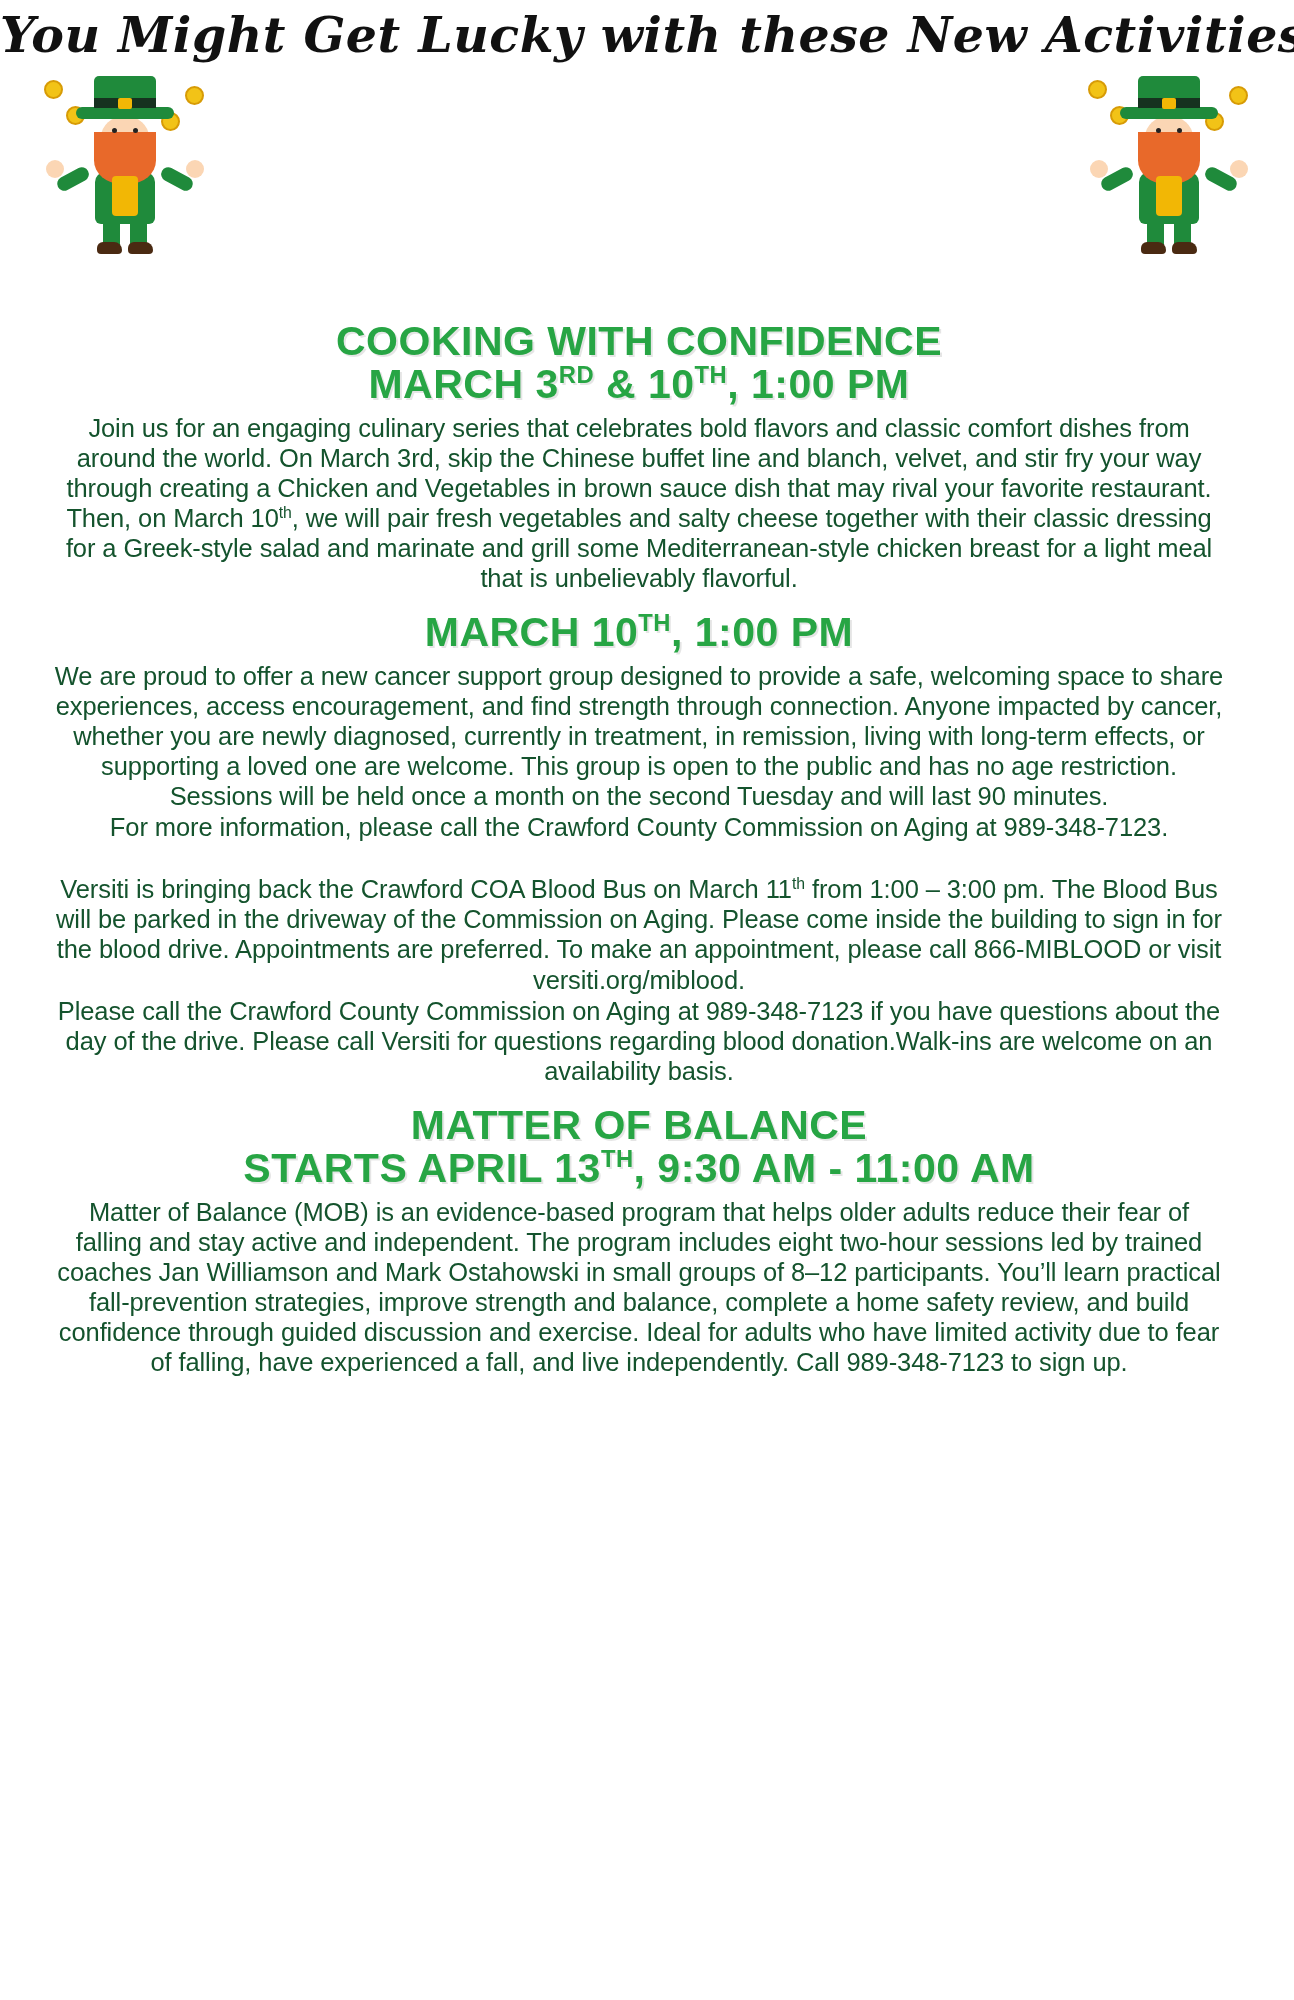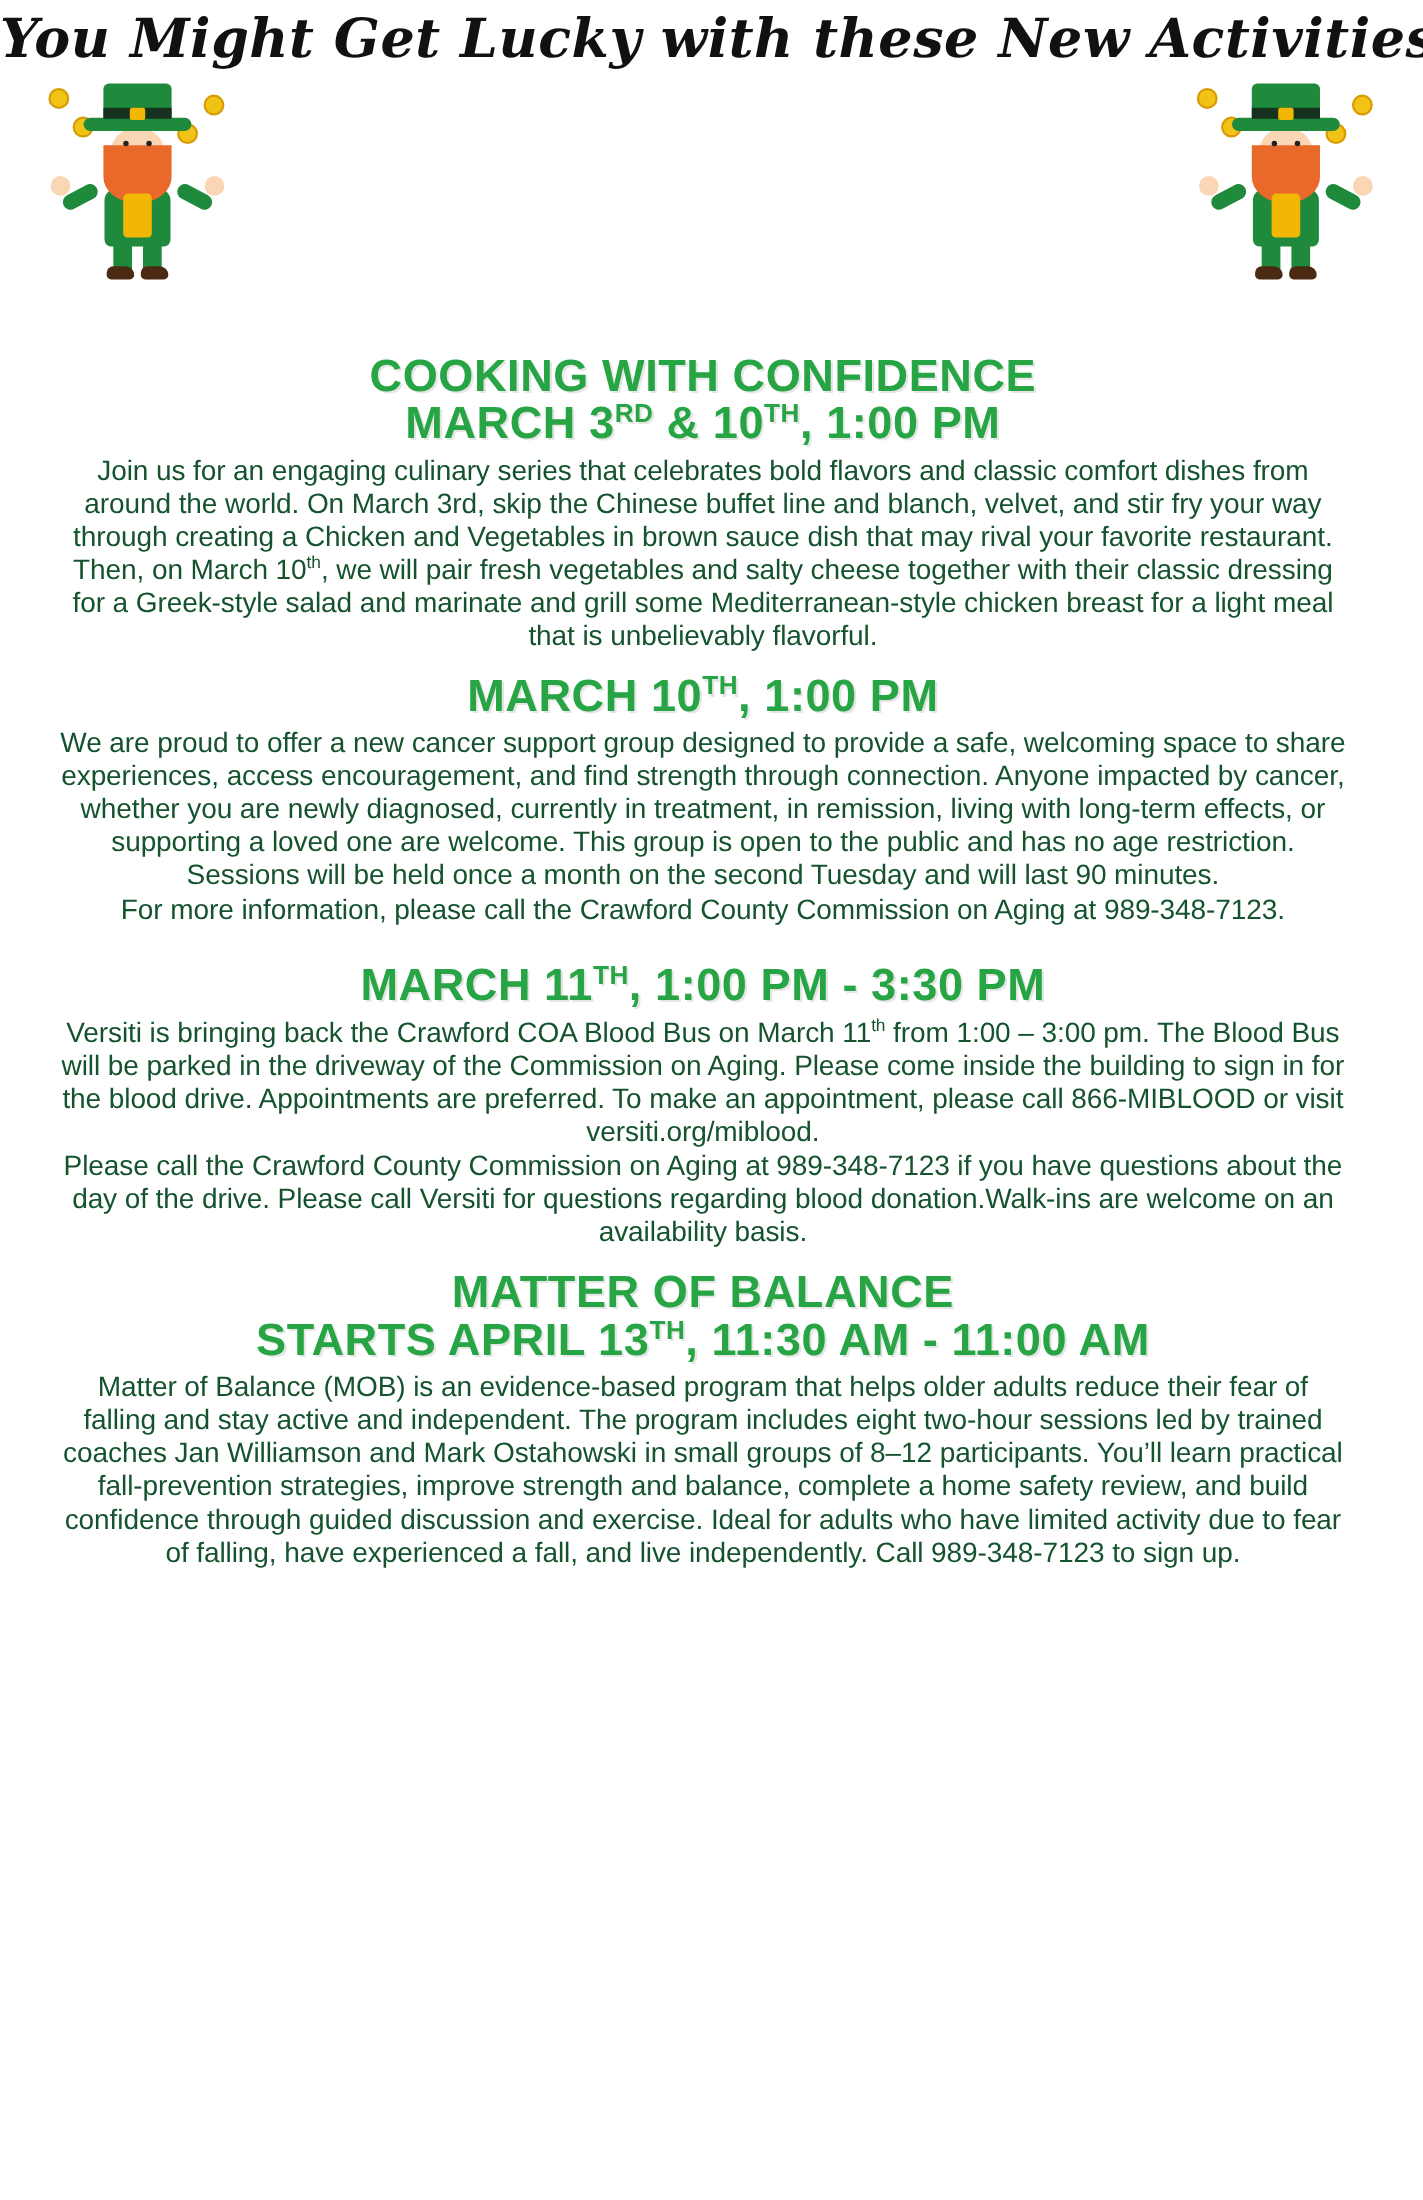--- a/index.html
+++ b/index.html
@@ -326,28 +326,27 @@
       </div>
       <div class="event">
         <div class="event-date"><span>MARCH 10</span><sup>TH</sup><span>, 1:00 PM</span></div>
         <div class="event-body">
           <p>We are proud to offer a new cancer support group designed to provide a safe, welcoming space to share experiences, access encouragement, and find strength through connection. Anyone impacted by cancer, whether you are newly diagnosed, currently in treatment, in remission, living with long-term effects, or supporting a loved one are welcome. This group is open to the public and has no age restriction. Sessions will be held once a month on the second Tuesday and will last 90 minutes.</p>
           <p>For more information, please call the Crawford County Commission on Aging at 989-348-7123.</p>
         </div>
       </div>
       <div class="spacer-sm"></div>
       <div class="event">
-        <div class="event-date"><span>MARCH 11</span><sup>TH</sup><span>, 1:00 PM - 3:30 PM</span></div>
         <div class="event-body">
           <p>Versiti is bringing back the Crawford COA Blood Bus on March 11<sup>th</sup> from 1:00 – 3:00 pm. The Blood Bus will be parked in the driveway of the Commission on Aging. Please come inside the building to sign in for the blood drive. Appointments are preferred. To make an appointment, please call 866-MIBLOOD or visit versiti.org/miblood.</p>
           <p>Please call the Crawford County Commission on Aging at 989-348-7123 if you have questions about the day of the drive. Please call Versiti for questions regarding blood donation.Walk-ins are welcome on an availability basis.</p>
         </div>
       </div>
       <div class="event">
         <div class="event-title">MATTER OF BALANCE</div>
-        <div class="event-date"><span>STARTS APRIL 13</span><sup>TH</sup><span>, 11:30 AM - 11:00 AM</span></div>
+        <div class="event-date"><span>STARTS APRIL 13</span><sup>TH</sup><span>, 9:30 AM - 11:00 AM</span></div>
         <div class="event-body">
           <p>Matter of Balance (MOB) is an evidence-based program that helps older adults reduce their fear of falling and stay active and independent. The program includes eight two-hour sessions led by trained coaches Jan Williamson and Mark Ostahowski in small groups of 8–12 participants. You’ll learn practical fall-prevention strategies, improve strength and balance, complete a home safety review, and build confidence through guided discussion and exercise. Ideal for adults who have limited activity due to fear of falling, have experienced a fall, and live independently. Call 989-348-7123 to sign up.</p>
         </div>
       </div>
     </div>
 
 </div>
 
 </body></html>

